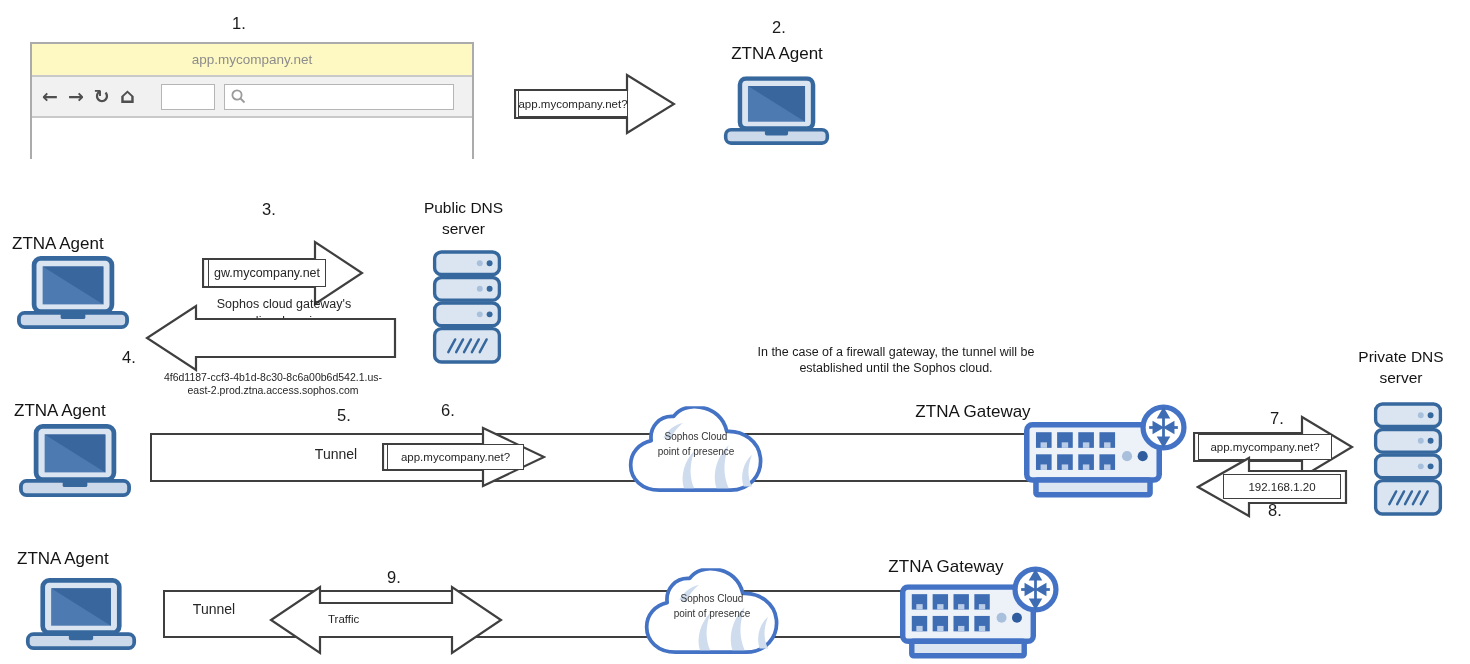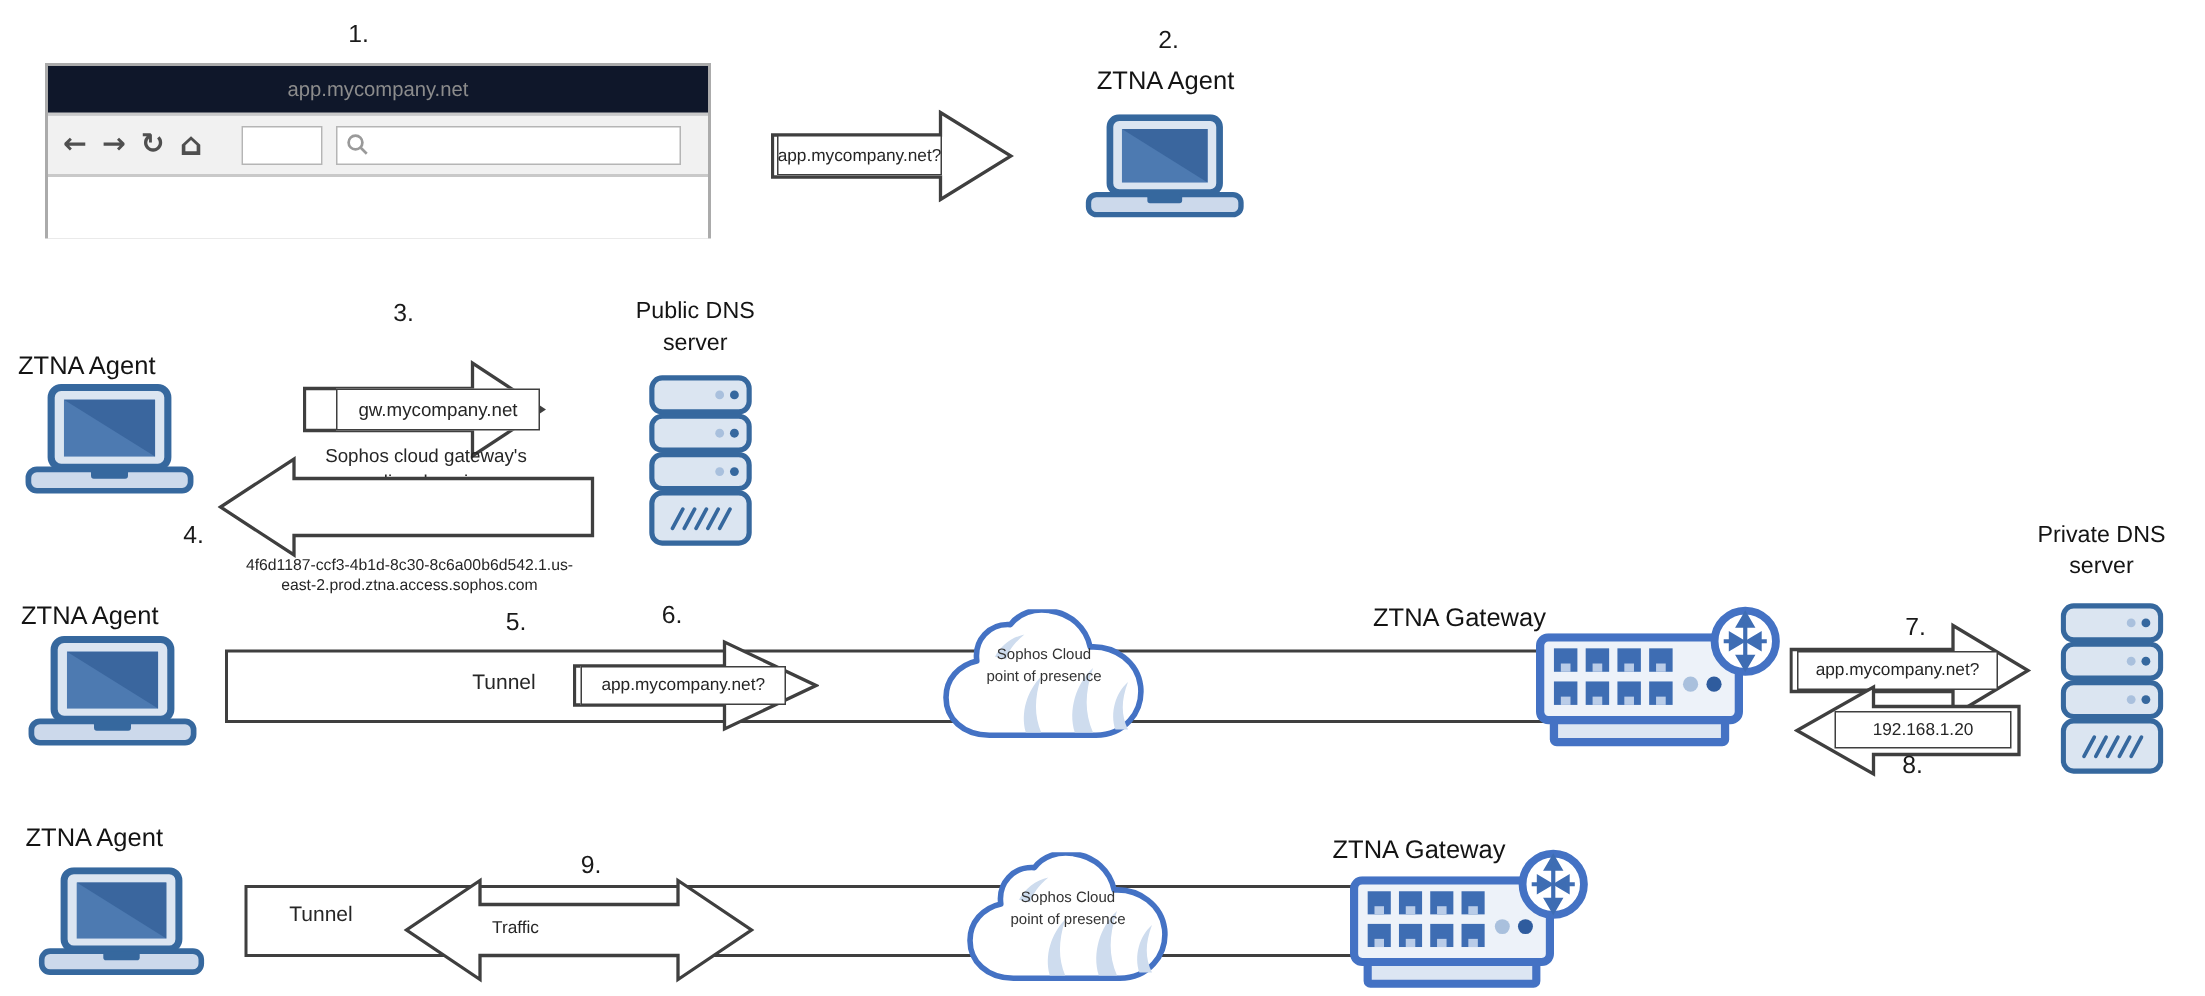--- a/index.html
+++ b/index.html
@@ -23,21 +23,21 @@
   
   .tunnel{position:absolute;background:#fff;border:2.4px solid #3f3f3f;box-sizing:border-box;}
 
   
   .flow-arrow{position:absolute;}
   .flow-arrow polygon{fill:#ffffff;stroke:#3f3f3f;stroke-width:2.2;}
 
   
   .browser{position:absolute;left:30px;top:42px;width:444px;height:117px;border:2px solid #ababab;
            background:#fff;box-sizing:border-box;}
-  .browser-title{height:31px;background:#0f172a;border-bottom:2px solid #c9c9c9;text-align:center;
+  .browser-title{height:31px;background:#fef9c3;border-bottom:2px solid #c9c9c9;text-align:center;
                  line-height:31px;font-size:13.5px;color:#8c8c8c;}
   .browser-toolbar{height:39px;background:#f1f1f1;border-bottom:2px solid #c9c9c9;display:flex;
                    align-items:center;padding-left:10px;}
   .tb-icon{font-size:19px;color:#4f4f4f;font-weight:bold;font-family:"DejaVu Sans",sans-serif;
            margin-right:10px;line-height:1;}
   .tb-icon.home{font-size:21px;}
   .mini-input{width:54px;height:26px;background:#fff;border:1.5px solid #b5b5b5;margin-left:16px;box-sizing:border-box;}
   .search-box{width:230px;height:26px;background:#fff;border:1.5px solid #b5b5b5;margin-left:9px;
               display:flex;align-items:center;padding-left:5px;box-sizing:border-box;}
   .browser-content{background:#fff;}
@@ -163,38 +163,40 @@
 
   <div class="node-label" style="left:12px;top:233px">ZTNA Agent</div>
   <svg class="icon" style="left:16px;top:256px" width="114" height="74" viewBox="0 0 120 78">
       <use href="#sym-laptop"></use>
     </svg>
 
   <div class="step-label" style="left:252px;top:200px">3.</div>
   <svg class="flow-arrow" style="left:202px;top:238px" width="162" height="70" viewBox="0 0 162 70">
     <polygon points="1,21 113,21 113,4 160,35 113,66 113,49 1,49"></polygon>
   </svg>
-  <div class="msg-box" style="left:224px;top:259px;width:136px;height:28px;font-size:12.5px">gw.mycompany.net</div>
+  <div class="msg-box" style="left:208px;top:259px;width:118px;height:28px;font-size:12.5px">gw.mycompany.net</div>
 
   <div class="node-label" style="left:406px;top:197px;width:115px;text-align:center;font-size:15.5px">Public DNS
 server</div>
   <svg class="icon" style="left:432px;top:250px" width="70" height="114" viewBox="0 0 70 116">
       <use href="#sym-server"></use>
     </svg>
 
   <div class="caption-label" style="left:200px;top:296px;width:168px">Sophos cloud gateway's
 alias domain</div>
 
   <div class="step-label" style="left:112px;top:348px">4.</div>
   <svg class="flow-arrow" style="left:145px;top:303px" width="252" height="70" viewBox="0 0 252 70">
     <polygon points="250,16 51,16 51,3 2,35 51,67 51,54 250,54"></polygon>
   </svg>
   <div class="alias-label" style="left:147px;top:371px;width:252px">4f6d1187-ccf3-4b1d-8c30-8c6a00b6d542.1.us-
 east-2.prod.ztna.access.sophos.com</div>
 
+  <div class="note-label" style="left:727px;top:345px;width:338px">In the case of a firewall gateway, the tunnel will be
+established until the Sophos cloud.</div>
 
   <div class="tunnel" style="left:150px;top:433px;width:880px;height:49px"></div>
 
   <div class="node-label" style="left:14px;top:400px">ZTNA Agent</div>
   <svg class="icon" style="left:18px;top:424px" width="114" height="74" viewBox="0 0 120 78">
       <use href="#sym-laptop"></use>
     </svg>
 
   <div class="step-label" style="left:327px;top:406px">5.</div>
   <div class="tunnel-label" style="left:292px;top:446px;width:88px">Tunnel</div>

